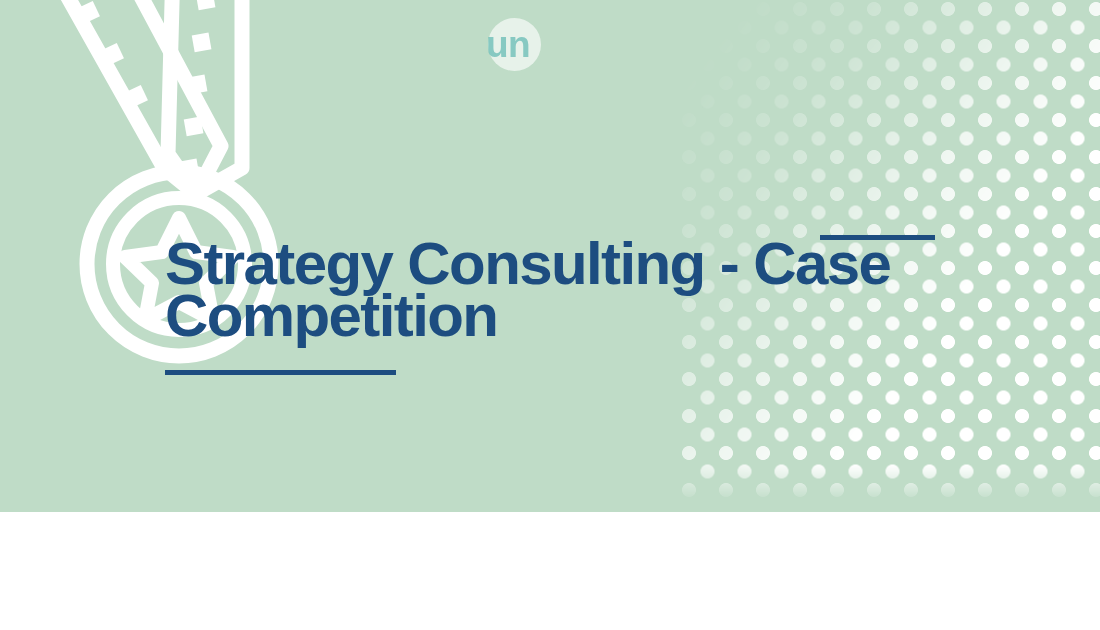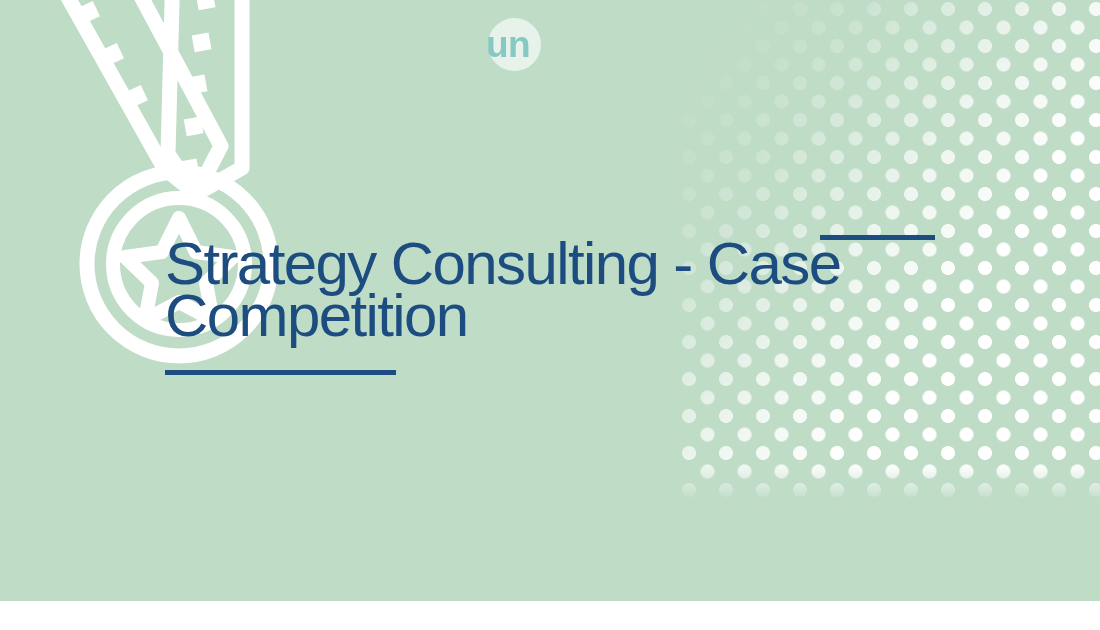--- a/index.html
+++ b/index.html
@@ -7,21 +7,21 @@
     padding: 0;
     background: #ffffff;
   }
   body {
     font-family: "Liberation Sans", sans-serif;
   }
 
   #stage {
     position: relative;
     width: 1100px;
-    height: 630px;
+    height: 512px;
     overflow: hidden;
     background: #ffffff;
   }
 
   
   #banner {
     position: absolute;
     left: 0;
     top: 0;
     width: 1100px;
@@ -110,21 +110,21 @@
   }
 
   
   #headline {
     position: absolute;
     left: 165px;
     top: 238px;
     width: 760px;
     color: #1d4d80;
     font-size: 60px;
-    font-weight: 400;
+    font-weight: 700;
     line-height: 52px;
     letter-spacing: -1.6px;
     white-space: pre-line;
   }
 
   
   #rule-head {
     position: absolute;
     left: 165px;
     top: 370px;

